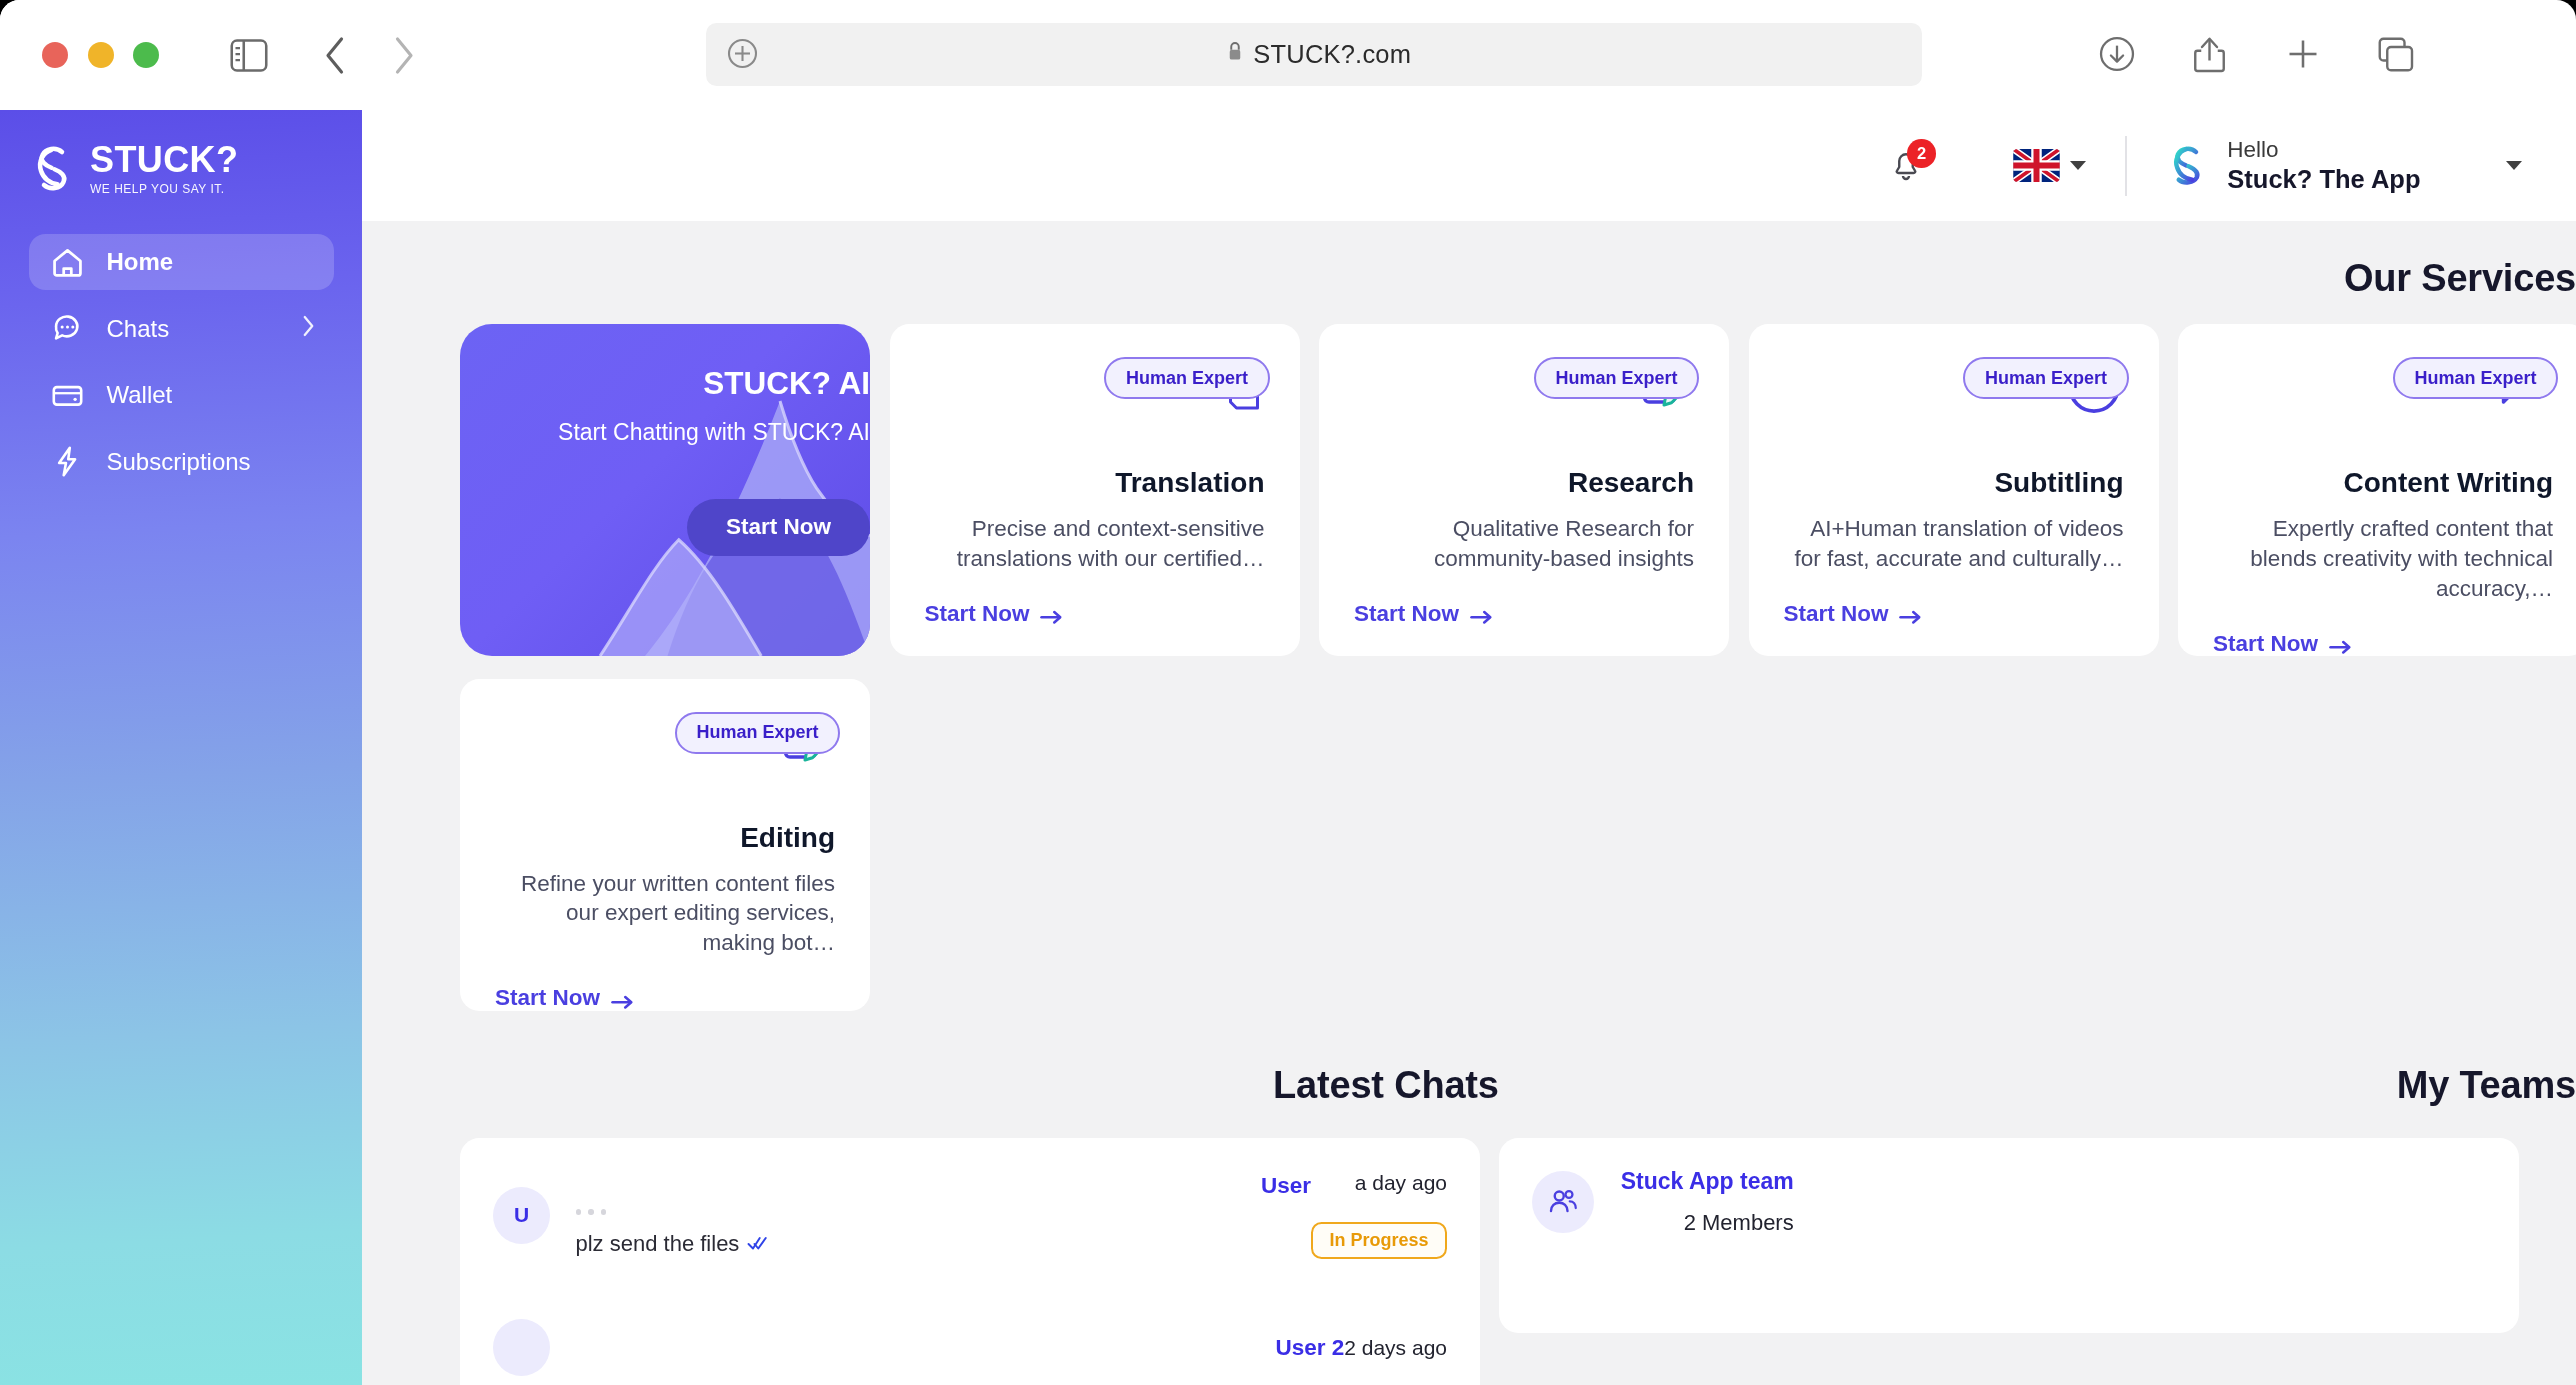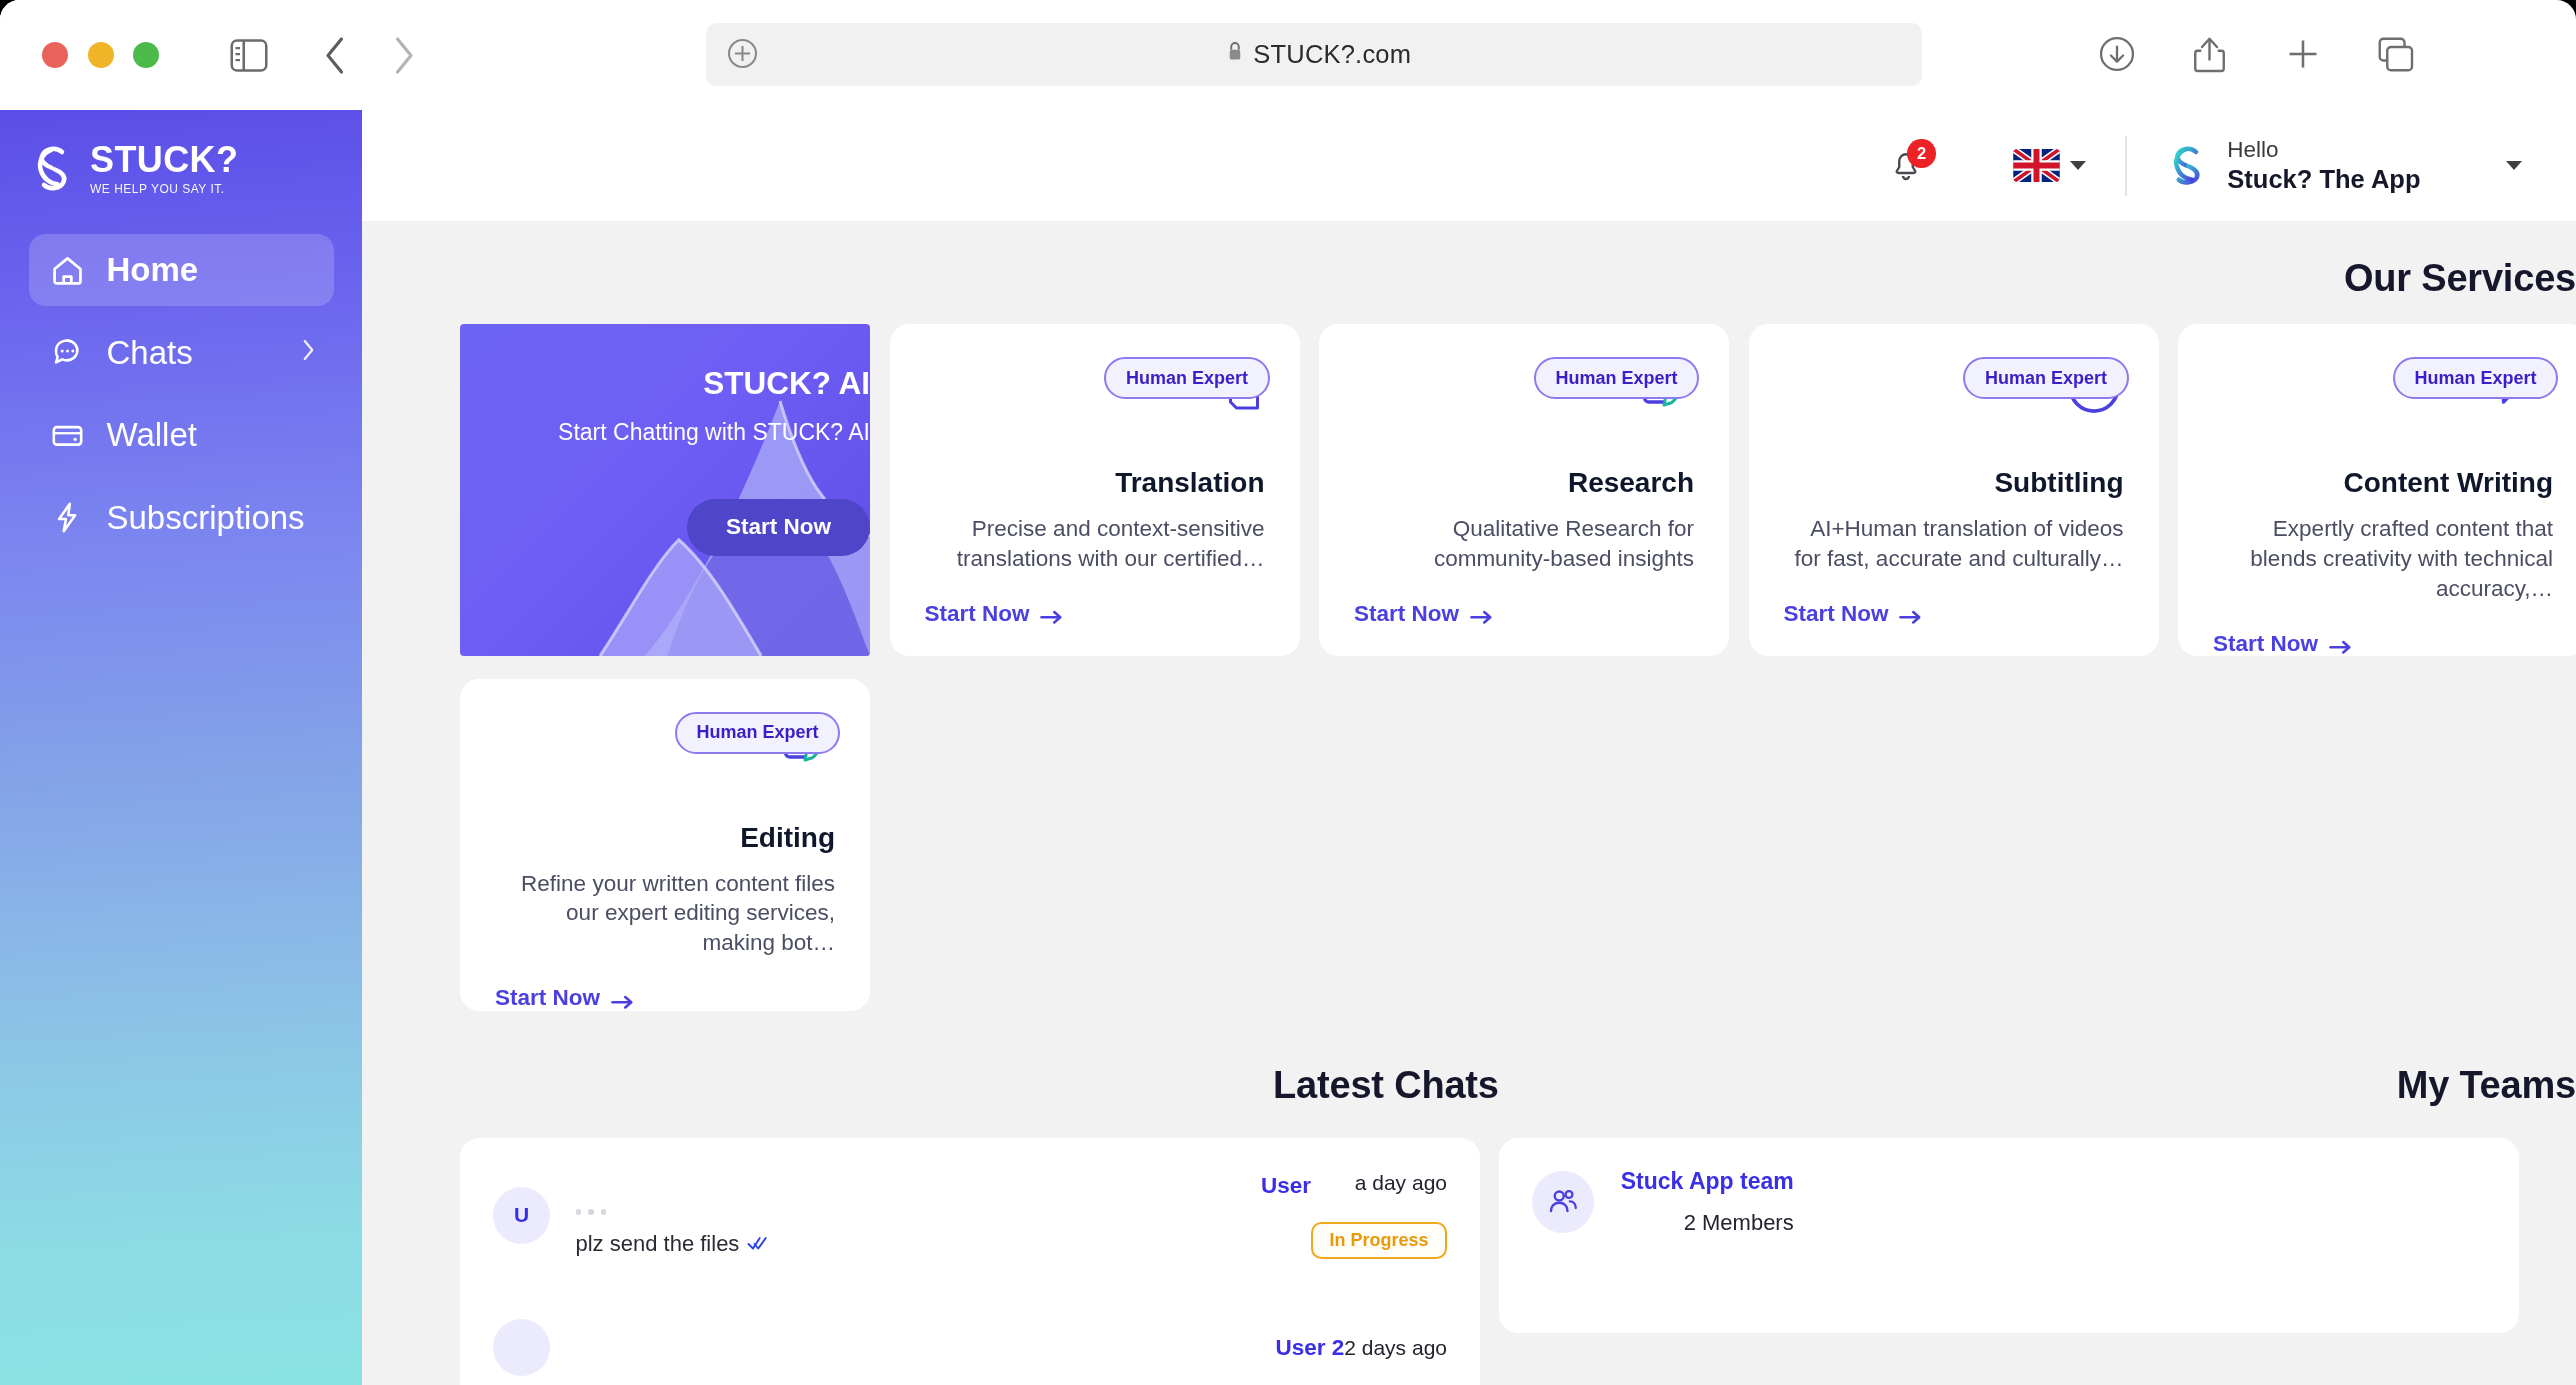--- a/index.html
+++ b/index.html
@@ -58,22 +58,22 @@
   }
   .brand { display:flex; align-items:center; gap:13.5px; padding:31.5px 0 0 28.5px; }
   .brand-mark { width:48px; height:53px; flex:0 0 48px; }
   .brand-text { display:flex; flex-direction:column; }
   .brand-name { color:#fff; font-size:36px; font-weight:bold; letter-spacing:0.4px; line-height:1; }
   .brand-tag { color:#fff; font-size:12px; letter-spacing:0.5px; margin-top:4.5px; opacity:.95; }
 
   .nav { margin-top:38px; padding:0 28.5px; }
   .nav-item {
     display:flex; align-items:center; gap:21px;
-    height:72px; border-radius:16.5px; padding:0 21px;
-    color:#ffffff; font-size:33px; position:relative;
+    height:56px; border-radius:16.5px; padding:0 21px;
+    color:#ffffff; font-size:24px; position:relative;
   }
   .nav-item + .nav-item { margin-top:10.5px; }
   .nav-item.active { background:rgba(255,255,255,.18); font-weight:bold; }
   .nav-ico { width:36px; height:36px; flex:0 0 36px; display:flex; align-items:center; justify-content:center; }
   .nav-chev { position:absolute; right:18px; font-size:22.5px; opacity:.9; }
 
   
   .main {
     flex:1; height:100%; background:#f2f2f3;
     display:flex; flex-direction:column; position:relative; overflow:hidden;
@@ -106,21 +106,21 @@
   .services-head { padding:36px 0 0 98px; }
 
   .cards-row { display:flex; gap:19.5px; padding:24px 0 0 98px; }
 
   .card {
     background:#ffffff; border-radius:19.5px; width:410px; height:332px;
     padding:33px 35px 0 35px; position:relative; flex:0 0 410px;
   }
 
   .hero {
-    width:410px; height:332px; flex:0 0 410px; border-radius:4px;
+    width:410px; height:332px; flex:0 0 410px; border-radius:32px;
     background:linear-gradient(135deg,#6c63f4 0%,#6f5ef5 45%,#5d4be6 100%);
     position:relative; overflow:hidden; padding:41px 0 0 24px;
   }
   .hero-svg { position:absolute; right:0; bottom:0; width:315px; height:270px; }
   .hero-title { color:#fff; font-size:31.5px; font-weight:bold; position:relative; z-index:2; }
   .hero-sub { color:#fff; font-size:23px; margin-top:16.5px; position:relative; z-index:2; }
   .hero-btn {
     position:relative; z-index:2; margin-top:53px;
     display:inline-flex; align-items:center; justify-content:center;
     background:#4f45c9; color:#fff; font-size:22.5px; font-weight:bold;

